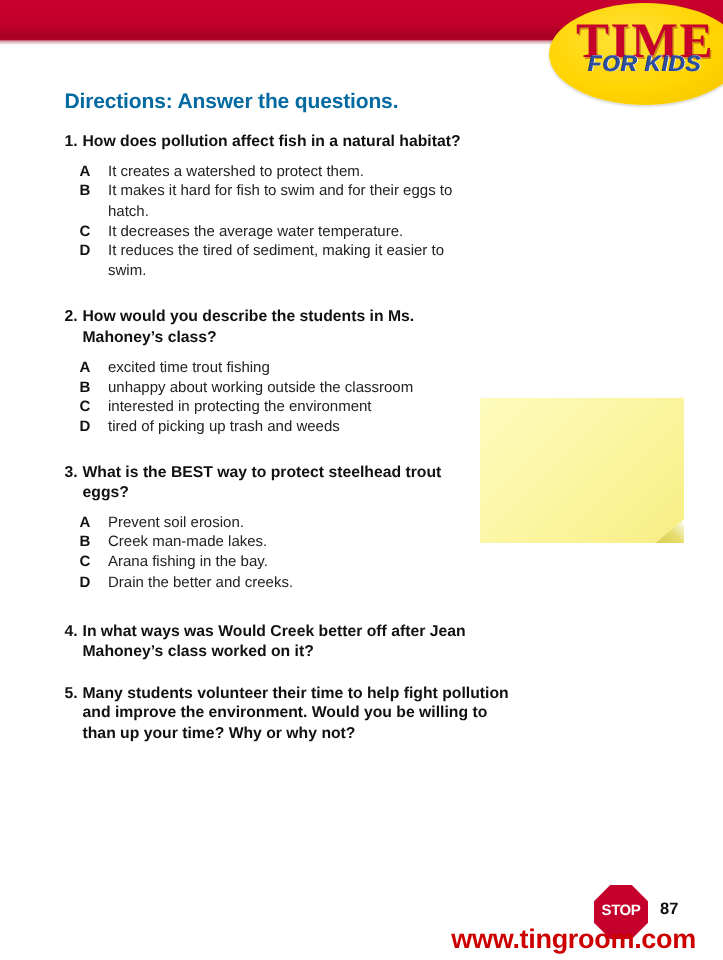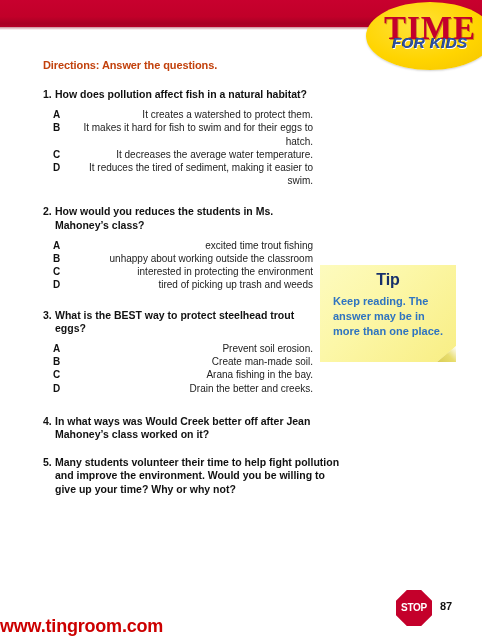--- a/index.html
+++ b/index.html
@@ -69,24 +69,24 @@
     line-height: 15px;
     letter-spacing: 0.5px;
     color: #2d4f9e;
     text-shadow: 0.5px 0.5px 0 #ffffff, -0.5px 0 0 #1a3270;
   }
 
   
   .directions {
     position: absolute;
     left: 43px; top: 59px;
-    font-size: 11px;
+    font-size: 14px;
     font-weight: bold;
     letter-spacing: -0.1px;
-    color: #c2410c;
+    color: #0369a1;
   }
 
   
   .questions {
     position: absolute;
     left: 43px; top: 88px;
     width: 270px;
   }
   .q-block { margin-bottom: 0; }
   .q-head {
@@ -112,21 +112,21 @@
     font-size: 10px;
     line-height: 13.2px;
     color: #222222;
   }
   .opt-letter {
     width: 19px;
     flex: none;
     font-weight: bold;
     color: #111111;
   }
-  .opt-text { flex: 1; text-align: right; }
+  .opt-text { flex: 1; }
 
   .gap-1 { height: 18px; }
   .gap-2 { height: 17px; }
   .gap-3 { height: 20px; }
   .gap-4 { height: 15px; }
 
   
   .q-wide { width: 300px; }
 
   
@@ -198,21 +198,21 @@
     font-size: 11px;
     font-weight: bold;
     color: #111111;
   }
 
   
   .watermark {
     position: absolute;
     left: 0; top: 616px;
     width: 482px;
-    text-align: left;
+    text-align: right;
     padding-right: 18px;
     box-sizing: border-box;
     font-size: 18px;
     font-weight: bold;
     color: #cc0000;
     letter-spacing: -0.2px;
   }
 </style>
 </head>
 <body>
@@ -254,21 +254,21 @@
         <span class="opt-text">It reduces the tired of sediment, making it easier to swim.</span>
       </div>
     </div>
   </div>
 
   <div class="gap-1"></div>
 
   <div class="q-block">
     <div class="q-head">
       <span class="q-num">2.</span>
-      <span class="q-text">How would you reduces the students in Ms. Mahoney’s class?</span>
+      <span class="q-text">How would you describe the students in Ms. Mahoney’s class?</span>
     </div>
     <div class="options">
       <div class="opt">
         <span class="opt-letter">A</span>
         <span class="opt-text">excited time trout fishing</span>
       </div>
       <div class="opt">
         <span class="opt-letter">B</span>
         <span class="opt-text">unhappy about working outside the classroom</span>
       </div>
@@ -290,21 +290,21 @@
       <span class="q-num">3.</span>
       <span class="q-text">What is the BEST way to protect steelhead trout eggs?</span>
     </div>
     <div class="options">
       <div class="opt">
         <span class="opt-letter">A</span>
         <span class="opt-text">Prevent soil erosion.</span>
       </div>
       <div class="opt">
         <span class="opt-letter">B</span>
-        <span class="opt-text">Create man-made soil.</span>
+        <span class="opt-text">Creek man-made lakes.</span>
       </div>
       <div class="opt">
         <span class="opt-letter">C</span>
         <span class="opt-text">Arana fishing in the bay.</span>
       </div>
       <div class="opt">
         <span class="opt-letter">D</span>
         <span class="opt-text">Drain the better and creeks.</span>
       </div>
     </div>
@@ -317,31 +317,29 @@
       <span class="q-num">4.</span>
       <span class="q-text">In what ways was Would Creek better off after Jean Mahoney’s class worked on it?</span>
     </div>
   </div>
 
   <div class="gap-4"></div>
 
   <div class="q-block q-wide">
     <div class="q-head">
       <span class="q-num">5.</span>
-      <span class="q-text">Many students volunteer their time to help fight pollution and improve the environment. Would you be willing to give up your time? Why or why not?</span>
+      <span class="q-text">Many students volunteer their time to help fight pollution and improve the environment. Would you be willing to than up your time? Why or why not?</span>
     </div>
   </div>
 
 </div>
 
 <div class="tip-note">
   <div class="tip-body"></div>
   <div class="tip-fold"></div>
-  <div class="tip-title">Tip</div>
-  <div class="tip-text">Keep reading. The answer may be in more than one place.</div>
 </div>
 
 <div class="stop-sign">
   <div class="stop-oct"></div>
   <div class="stop-label">STOP</div>
 </div>
 <div class="page-number">87</div>
 <div class="watermark">www.tingroom.com</div>
 
 </body></html>

